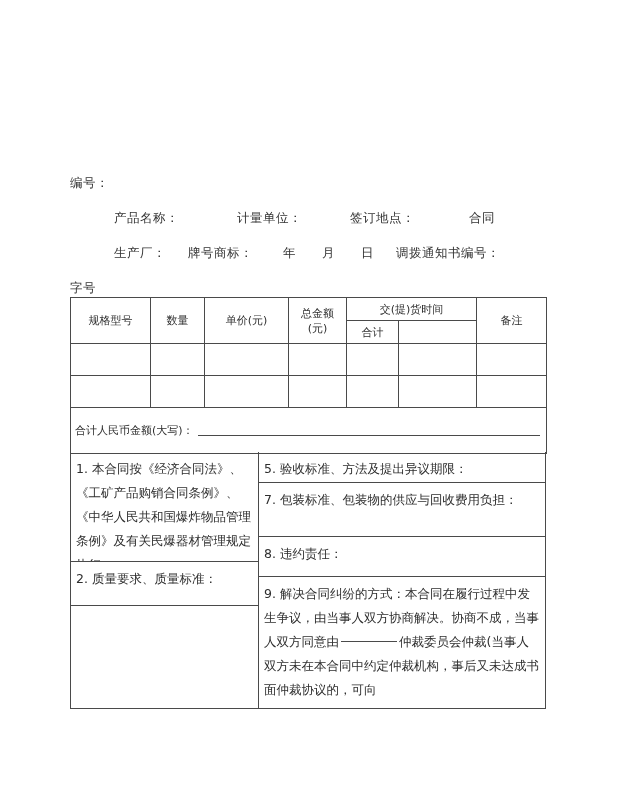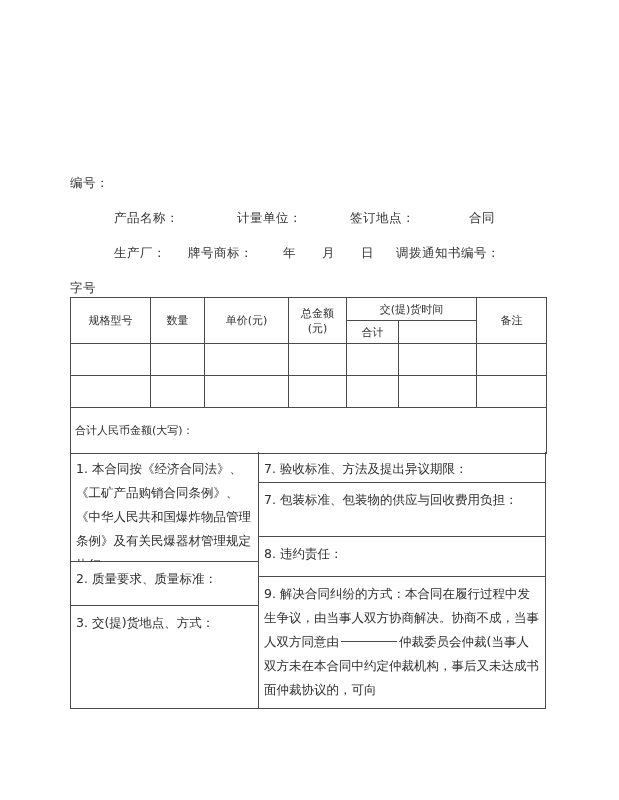--- a/index.html
+++ b/index.html
@@ -88,23 +88,22 @@
   .empty-row td { height: 31px; }
 
   .sum-row td {
     height: 45px;
     text-align: left;
     vertical-align: middle;
     padding-left: 4px;
   }
   .sum-inner {
     display: flex;
-    align-items: flex-start;
+    align-items: flex-end;
     white-space: nowrap;
-    flex-direction: column;
   }
   .sum-rule {
     display: inline-block;
     flex: 1;
     border-bottom: 1px solid #4a4a4a;
     height: 1px;
     margin-left: 4px;
     margin-right: 6px;
     position: relative;
     top: -2px;
@@ -235,26 +234,25 @@
         </td>
       </tr>
     </tbody>
   </table>
 
   <div class="clause-wrap">
 
     <div class="clause-col-left">
       <div class="clause-cell c1 cl-divider">1. 本合同按《经济合同法》、《工矿产品购销合同条例》、《中华人民共和国爆炸物品管理条例》及有关民爆器材管理规定执行。</div>
       <div class="clause-cell c2 cl-divider">2. 质量要求、质量标准：</div>
-      <div class="clause-cell c3">3. 交(提)货地点、方式：</div>
     </div>
 
     <div class="clause-col-right">
       <div class="clause-cell c5 cl-divider">
-        <span>7. 验收标准、方法及提出异议期限：</span>
+        <span>5. 验收标准、方法及提出异议期限：</span>
       </div>
       <div class="clause-cell c7 cl-divider">7. 包装标准、包装物的供应与回收费用负担：</div>
       <div class="clause-cell c8 cl-divider">8. 违约责任：</div>
       <div class="clause-cell c9">
         <span>9. 解决合同纠纷的方式：本合同在履行过程中发生争议，由当事人双方协商解决。协商不成，当事人双方同意由</span><span class="inline-rule rule-blank"></span><span>仲裁委员会仲裁(当事人双方未在本合同中约定仲裁机构，事后又未达成书面仲裁协议的，可向</span>
       </div>
     </div>
 
   </div>
 

